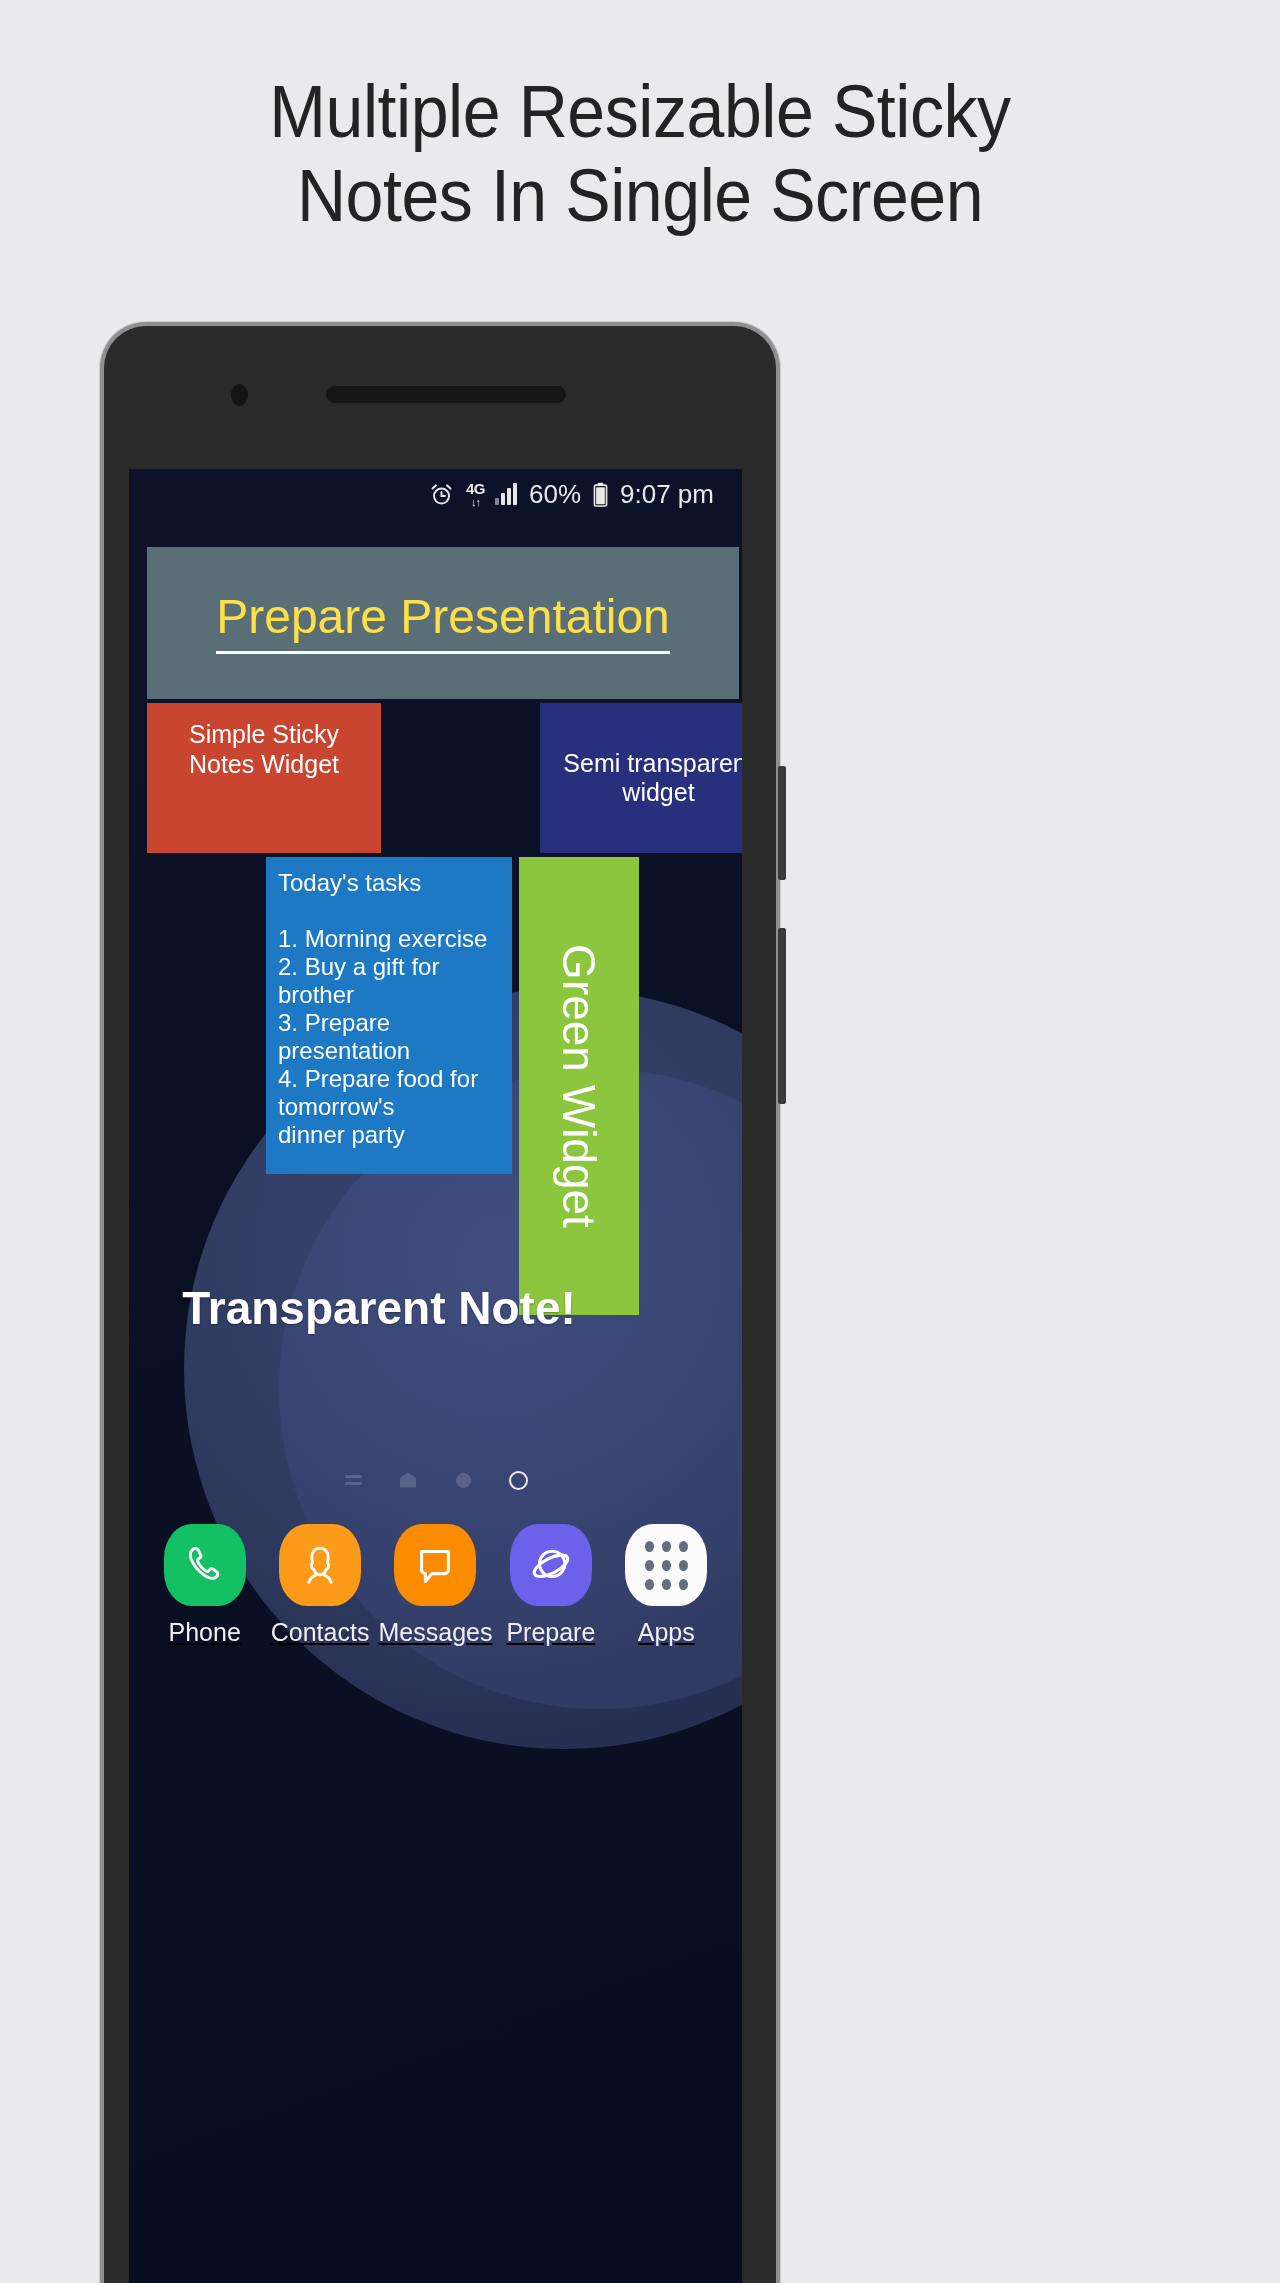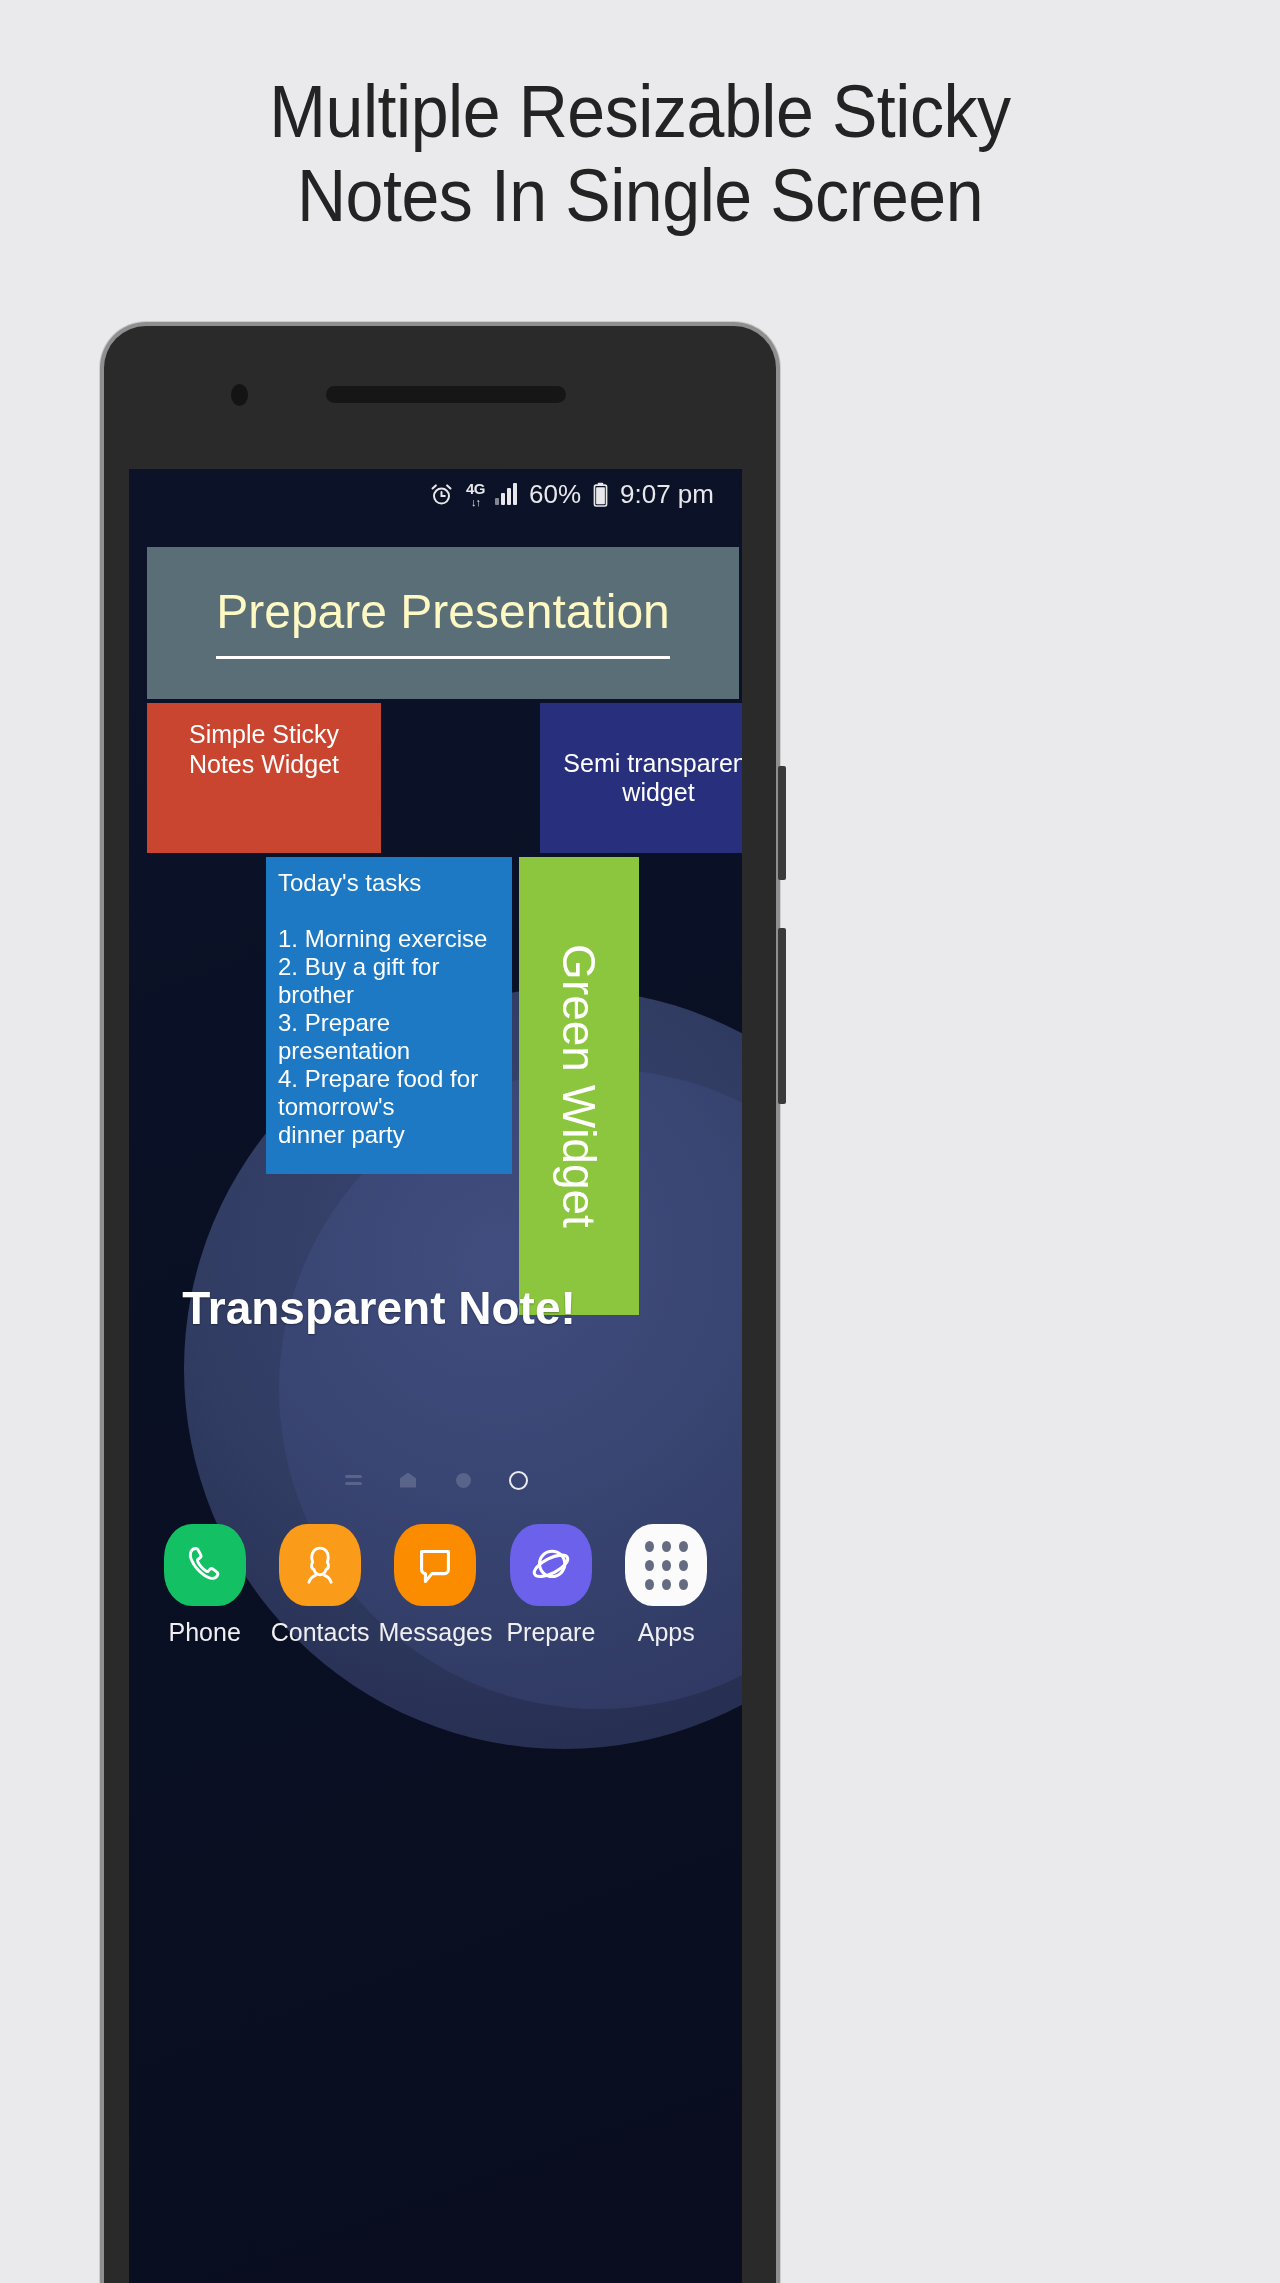--- a/index.html
+++ b/index.html
@@ -152,25 +152,25 @@
   
   .widget { position: absolute; }
 
   .w-title {
     left: 18px; top: 78px;
     width: 592px; height: 152px;
     background: #5a6e78;
     display: flex; align-items: center; justify-content: center;
   }
   .w-title .txt {
-    color: #fef9c3;
+    color: #fde047;
     font-family: "Liberation Sans Narrow", "Liberation Sans", sans-serif;
     font-size: 48px;
     border-bottom: 3px solid #ffffff;
-    padding-bottom: 18px;
+    padding-bottom: 8px;
     line-height: 1.05;
   }
 
   .w-red {
     left: 18px; top: 234px;
     width: 234px; height: 150px;
     background: #c9452f;
     padding-top: 16px;
   }
   .w-red .txt {
@@ -258,20 +258,21 @@
   .pi-ring { width: 19px; height: 19px; border-radius: 50%; border: 2.5px solid #e9eaf2; }
 
   
   .dock {
     position: absolute;
     left: 0; top: 1055px;
     width: 613px;
     display: flex;
     justify-content: space-around;
     padding: 0 18px;
+    text-decoration: underline;
   }
   .dock-item { width: 92px; display: flex; flex-direction: column; align-items: center; }
   .dock-icon {
     width: 82px; height: 82px;
     border-radius: 28px / 34px;
     display: flex; align-items: center; justify-content: center;
   }
   .dock-label {
     margin-top: 12px;
     color: #f0f0f2;

